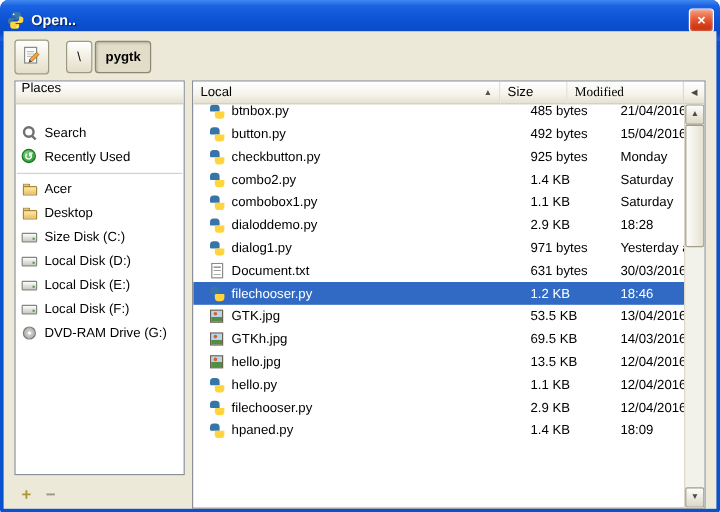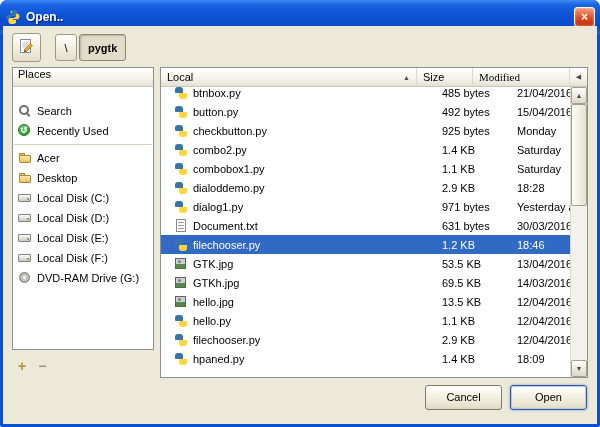--- a/index.html
+++ b/index.html
@@ -156,21 +156,21 @@
               <div class="place-item">
     <span class="icon folder-icon"></span>
     <span class="p-label">Acer</span>
   </div>
               <div class="place-item">
     <span class="icon folder-icon"></span>
     <span class="p-label">Desktop</span>
   </div>
               <div class="place-item">
     <span class="icon disk-icon"></span>
-    <span class="p-label">Local Disk (C:)</span>
+    <span class="p-label">Size Disk (C:)</span>
   </div>
               <div class="place-item">
     <span class="icon disk-icon"></span>
     <span class="p-label">Local Disk (D:)</span>
   </div>
               <div class="place-item">
     <span class="icon disk-icon"></span>
     <span class="p-label">Local Disk (E:)</span>
   </div>
               <div class="place-item">
@@ -333,19 +333,15 @@
             </div>
           <div class="sb-thumb"></div>
           <div class="sb-btn down">
               <span>▼</span>
             </div>
         </div>
       </div>
 
     </div>
 
-    <div class="footer">
-      <button class="btn">Cancel</button>
-      <button class="btn btn-default">Open</button>
-    </div>
 
   </div>
 </div>
 
 </body></html>

